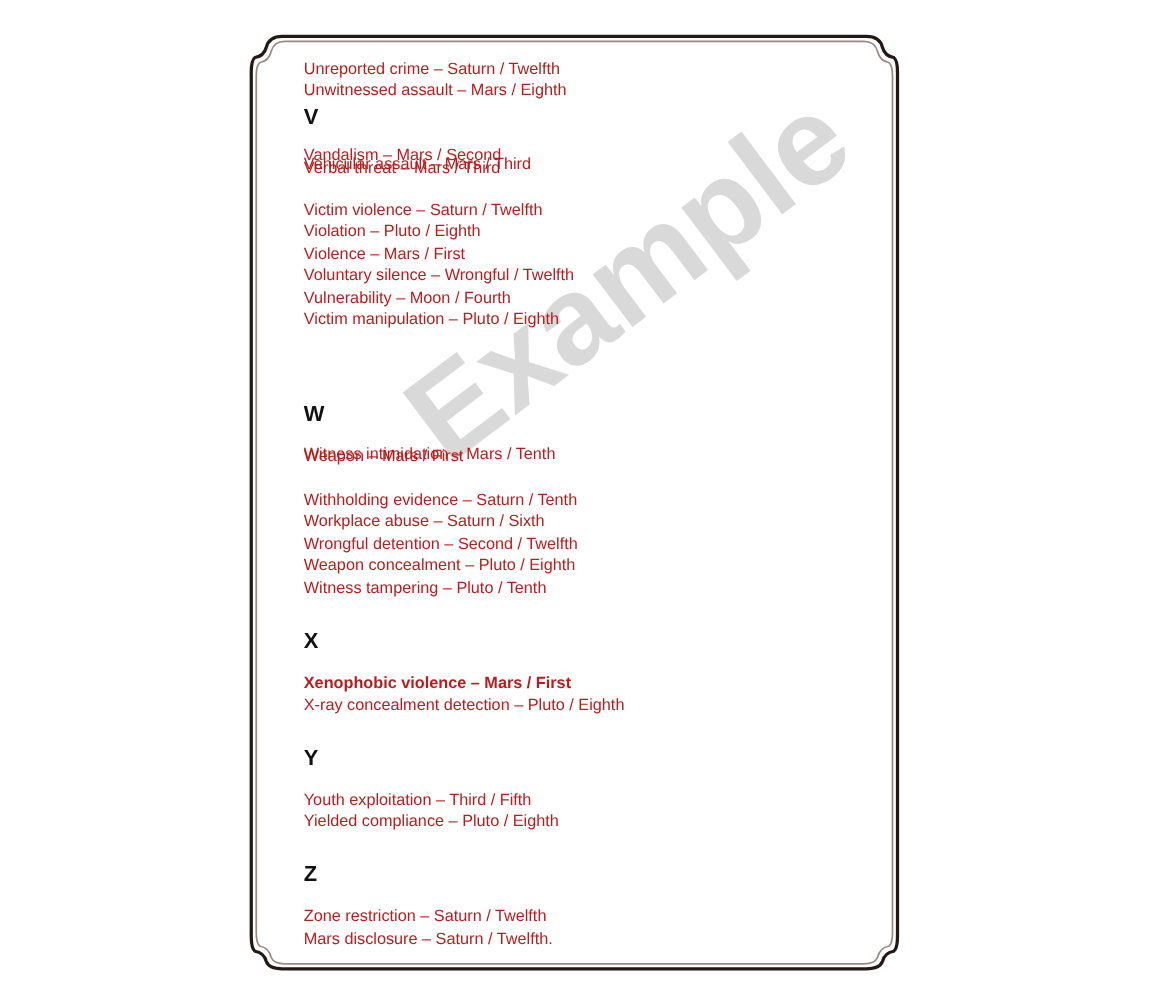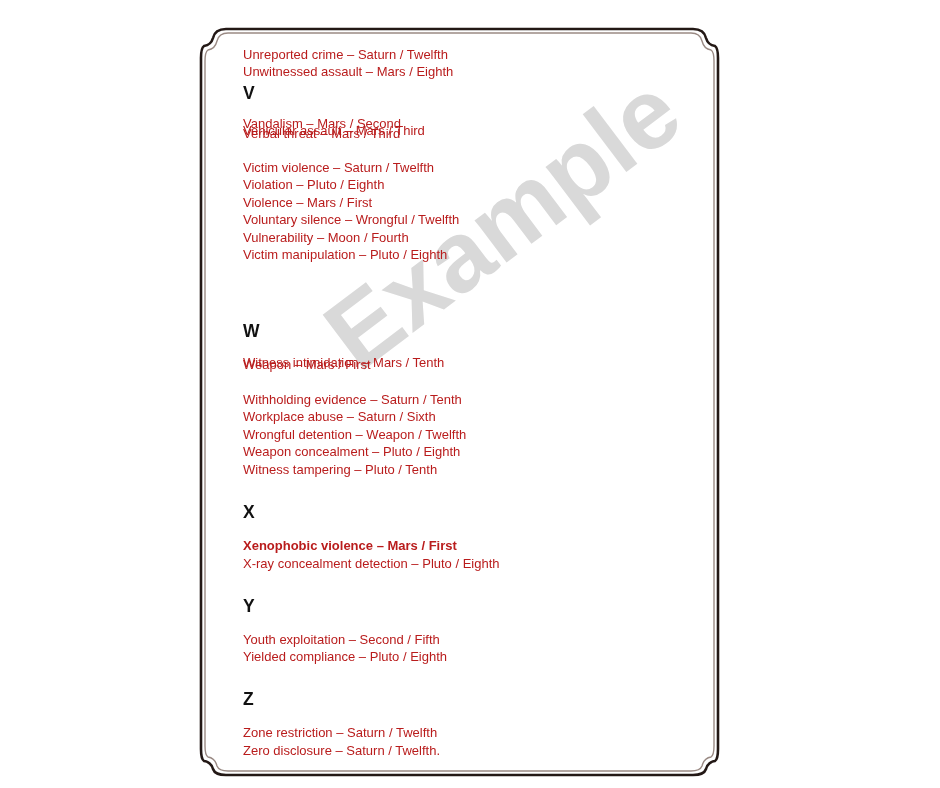--- a/index.html
+++ b/index.html
@@ -117,28 +117,28 @@
   <div class="line" style="top:195px;">Violence – Mars / First</div>
   <div class="line" style="top:212px;">Voluntary silence – Wrongful / Twelfth</div>
   <div class="line" style="top:230px;">Vulnerability – Moon / Fourth</div>
   <div class="line" style="top:247px;">Victim manipulation – Pluto / Eighth</div>
 
   <div class="heading" style="top:321px;">W</div>
   <div class="line" style="top:357px;">Weapon – Mars / First</div>
   <div class="line" style="top:355px;">Witness intimidation – Mars / Tenth</div>
   <div class="line" style="top:392px;">Withholding evidence – Saturn / Tenth</div>
   <div class="line" style="top:409px;">Workplace abuse – Saturn / Sixth</div>
-  <div class="line" style="top:427px;">Wrongful detention – Weapon / Twelfth</div>
+  <div class="line" style="top:427px;">Wrongful detention – Second / Twelfth</div>
   <div class="line" style="top:444px;">Weapon concealment – Pluto / Eighth</div>
   <div class="line" style="top:462px;">Witness tampering – Pluto / Tenth</div>
 
   <div class="heading" style="top:502px;">X</div>
   <div class="line" style="top:538px;font-weight:bold;">Xenophobic violence – Mars / First</div>
   <div class="line" style="top:556px;">X-ray concealment detection – Pluto / Eighth</div>
 
   <div class="heading" style="top:596px;">Y</div>
-  <div class="line" style="top:632px;">Youth exploitation – Second / Fifth</div>
+  <div class="line" style="top:632px;">Youth exploitation – Third / Fifth</div>
   <div class="line" style="top:649px;">Yielded compliance – Pluto / Eighth</div>
 
   <div class="heading" style="top:689px;">Z</div>
   <div class="line" style="top:725px;">Zone restriction – Saturn / Twelfth</div>
-  <div class="line" style="top:743px;">Zero disclosure – Saturn / Twelfth.</div>
+  <div class="line" style="top:743px;">Mars disclosure – Saturn / Twelfth.</div>
 </div>
 
 </body></html>

